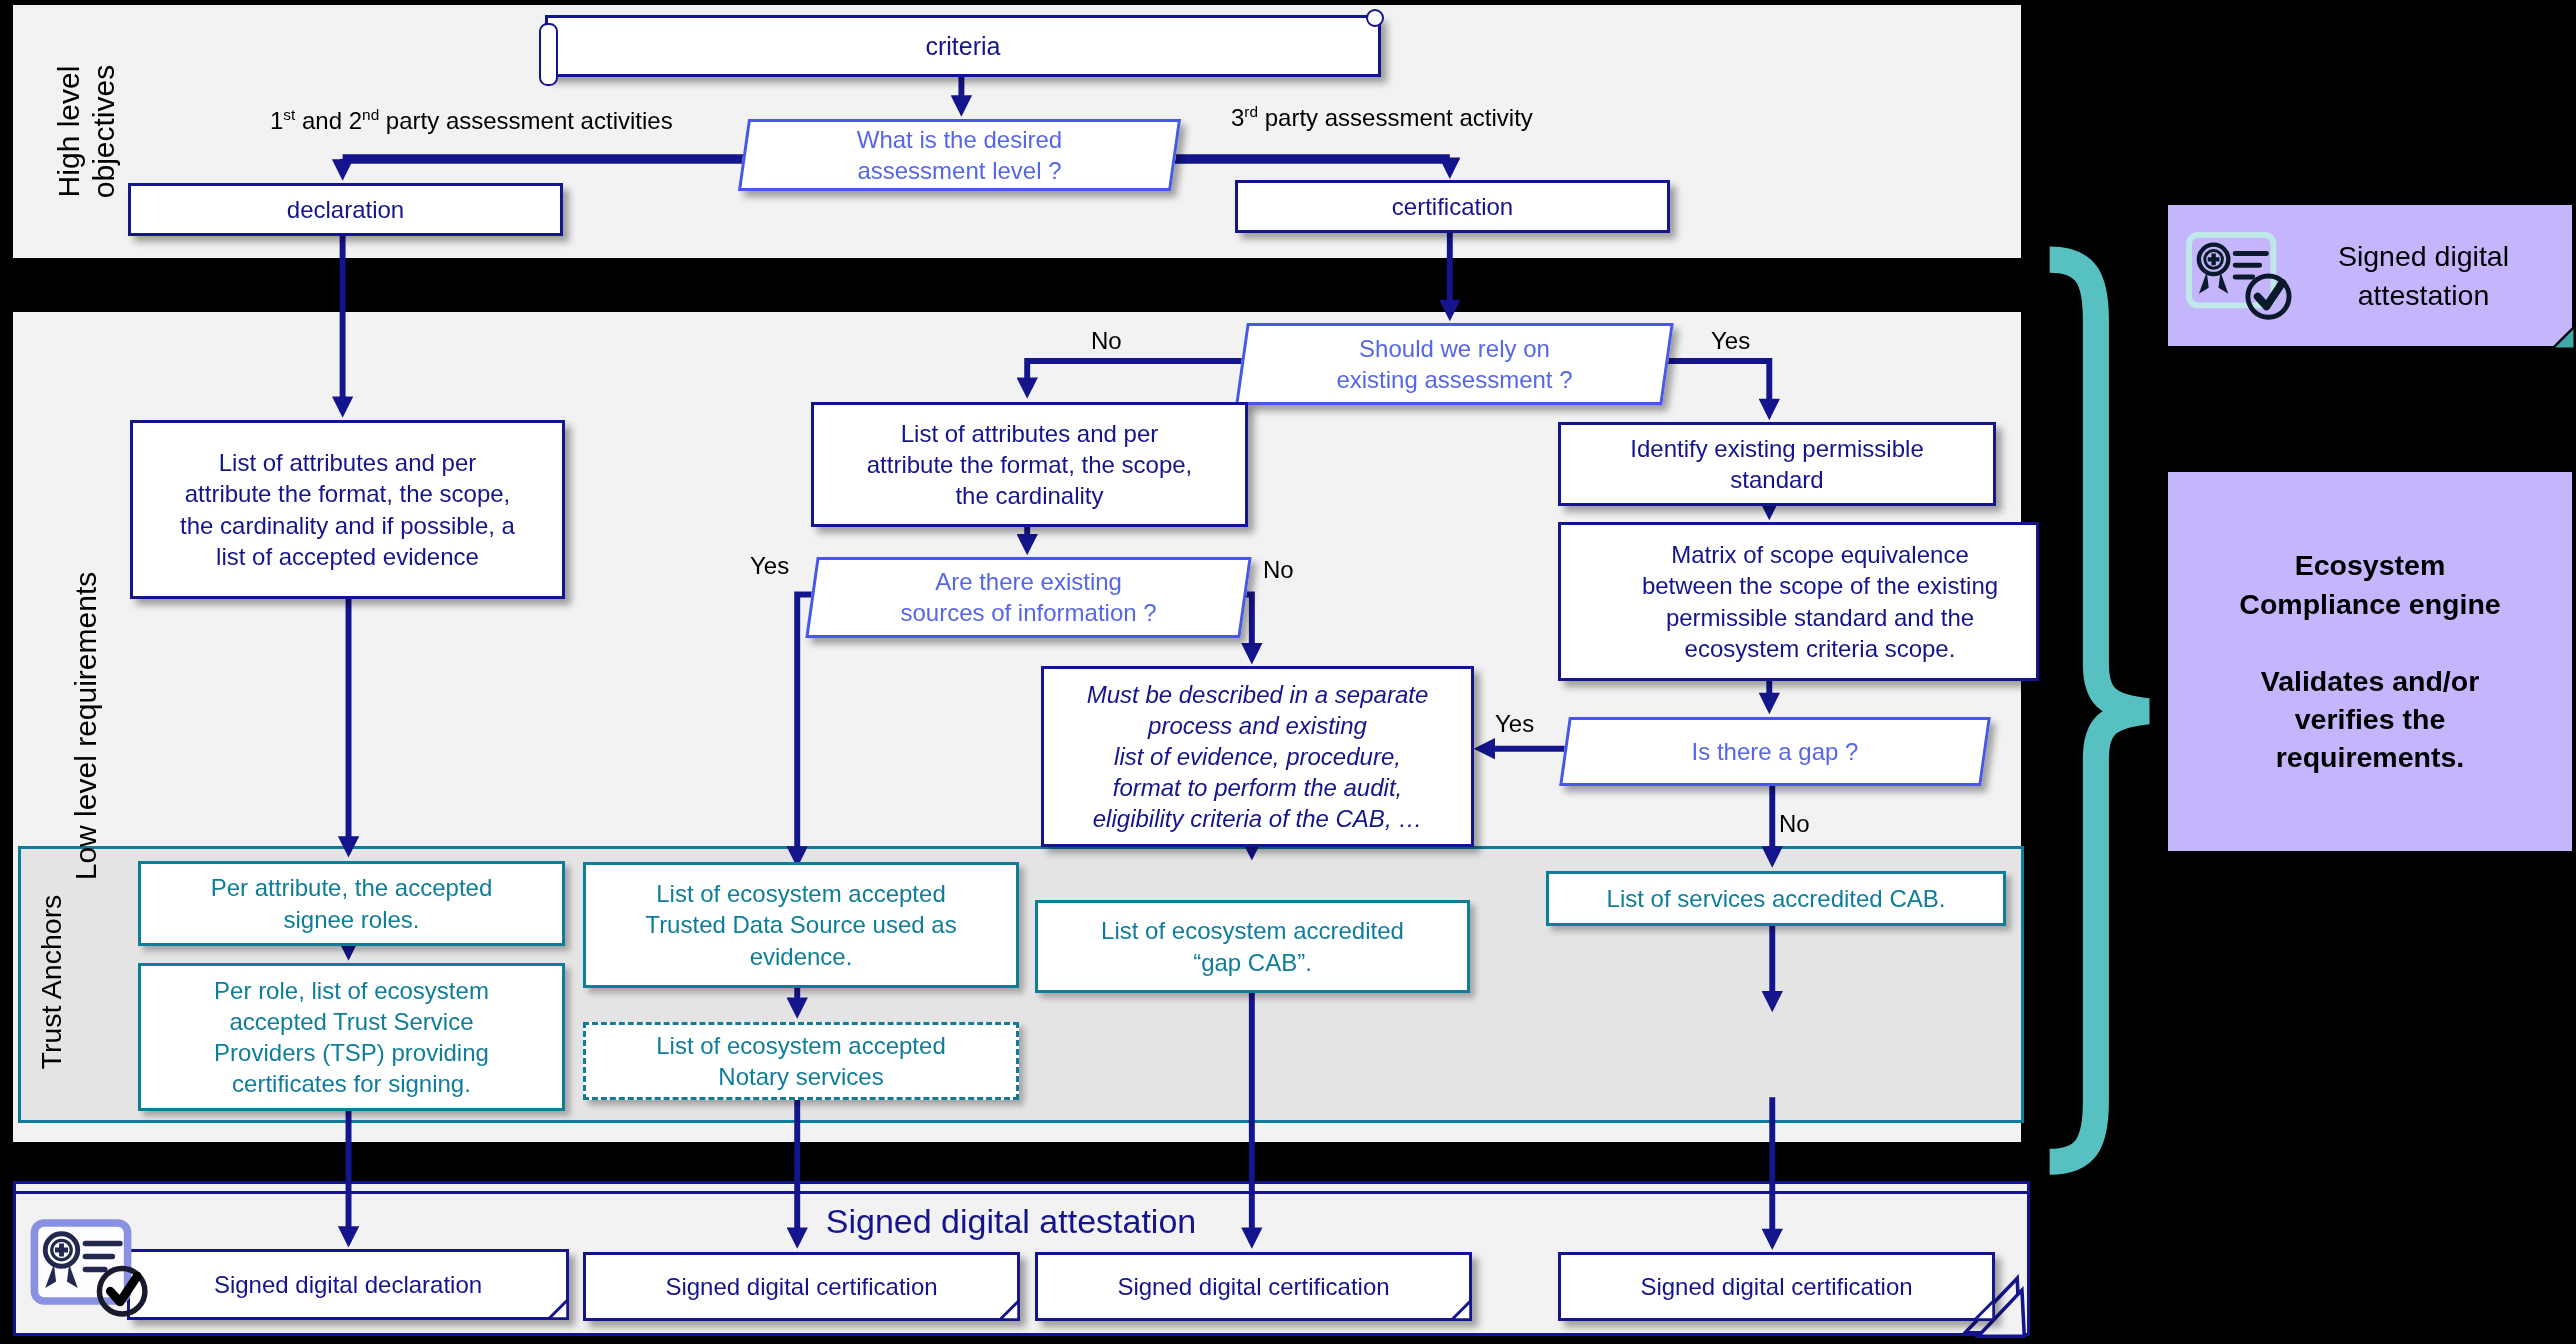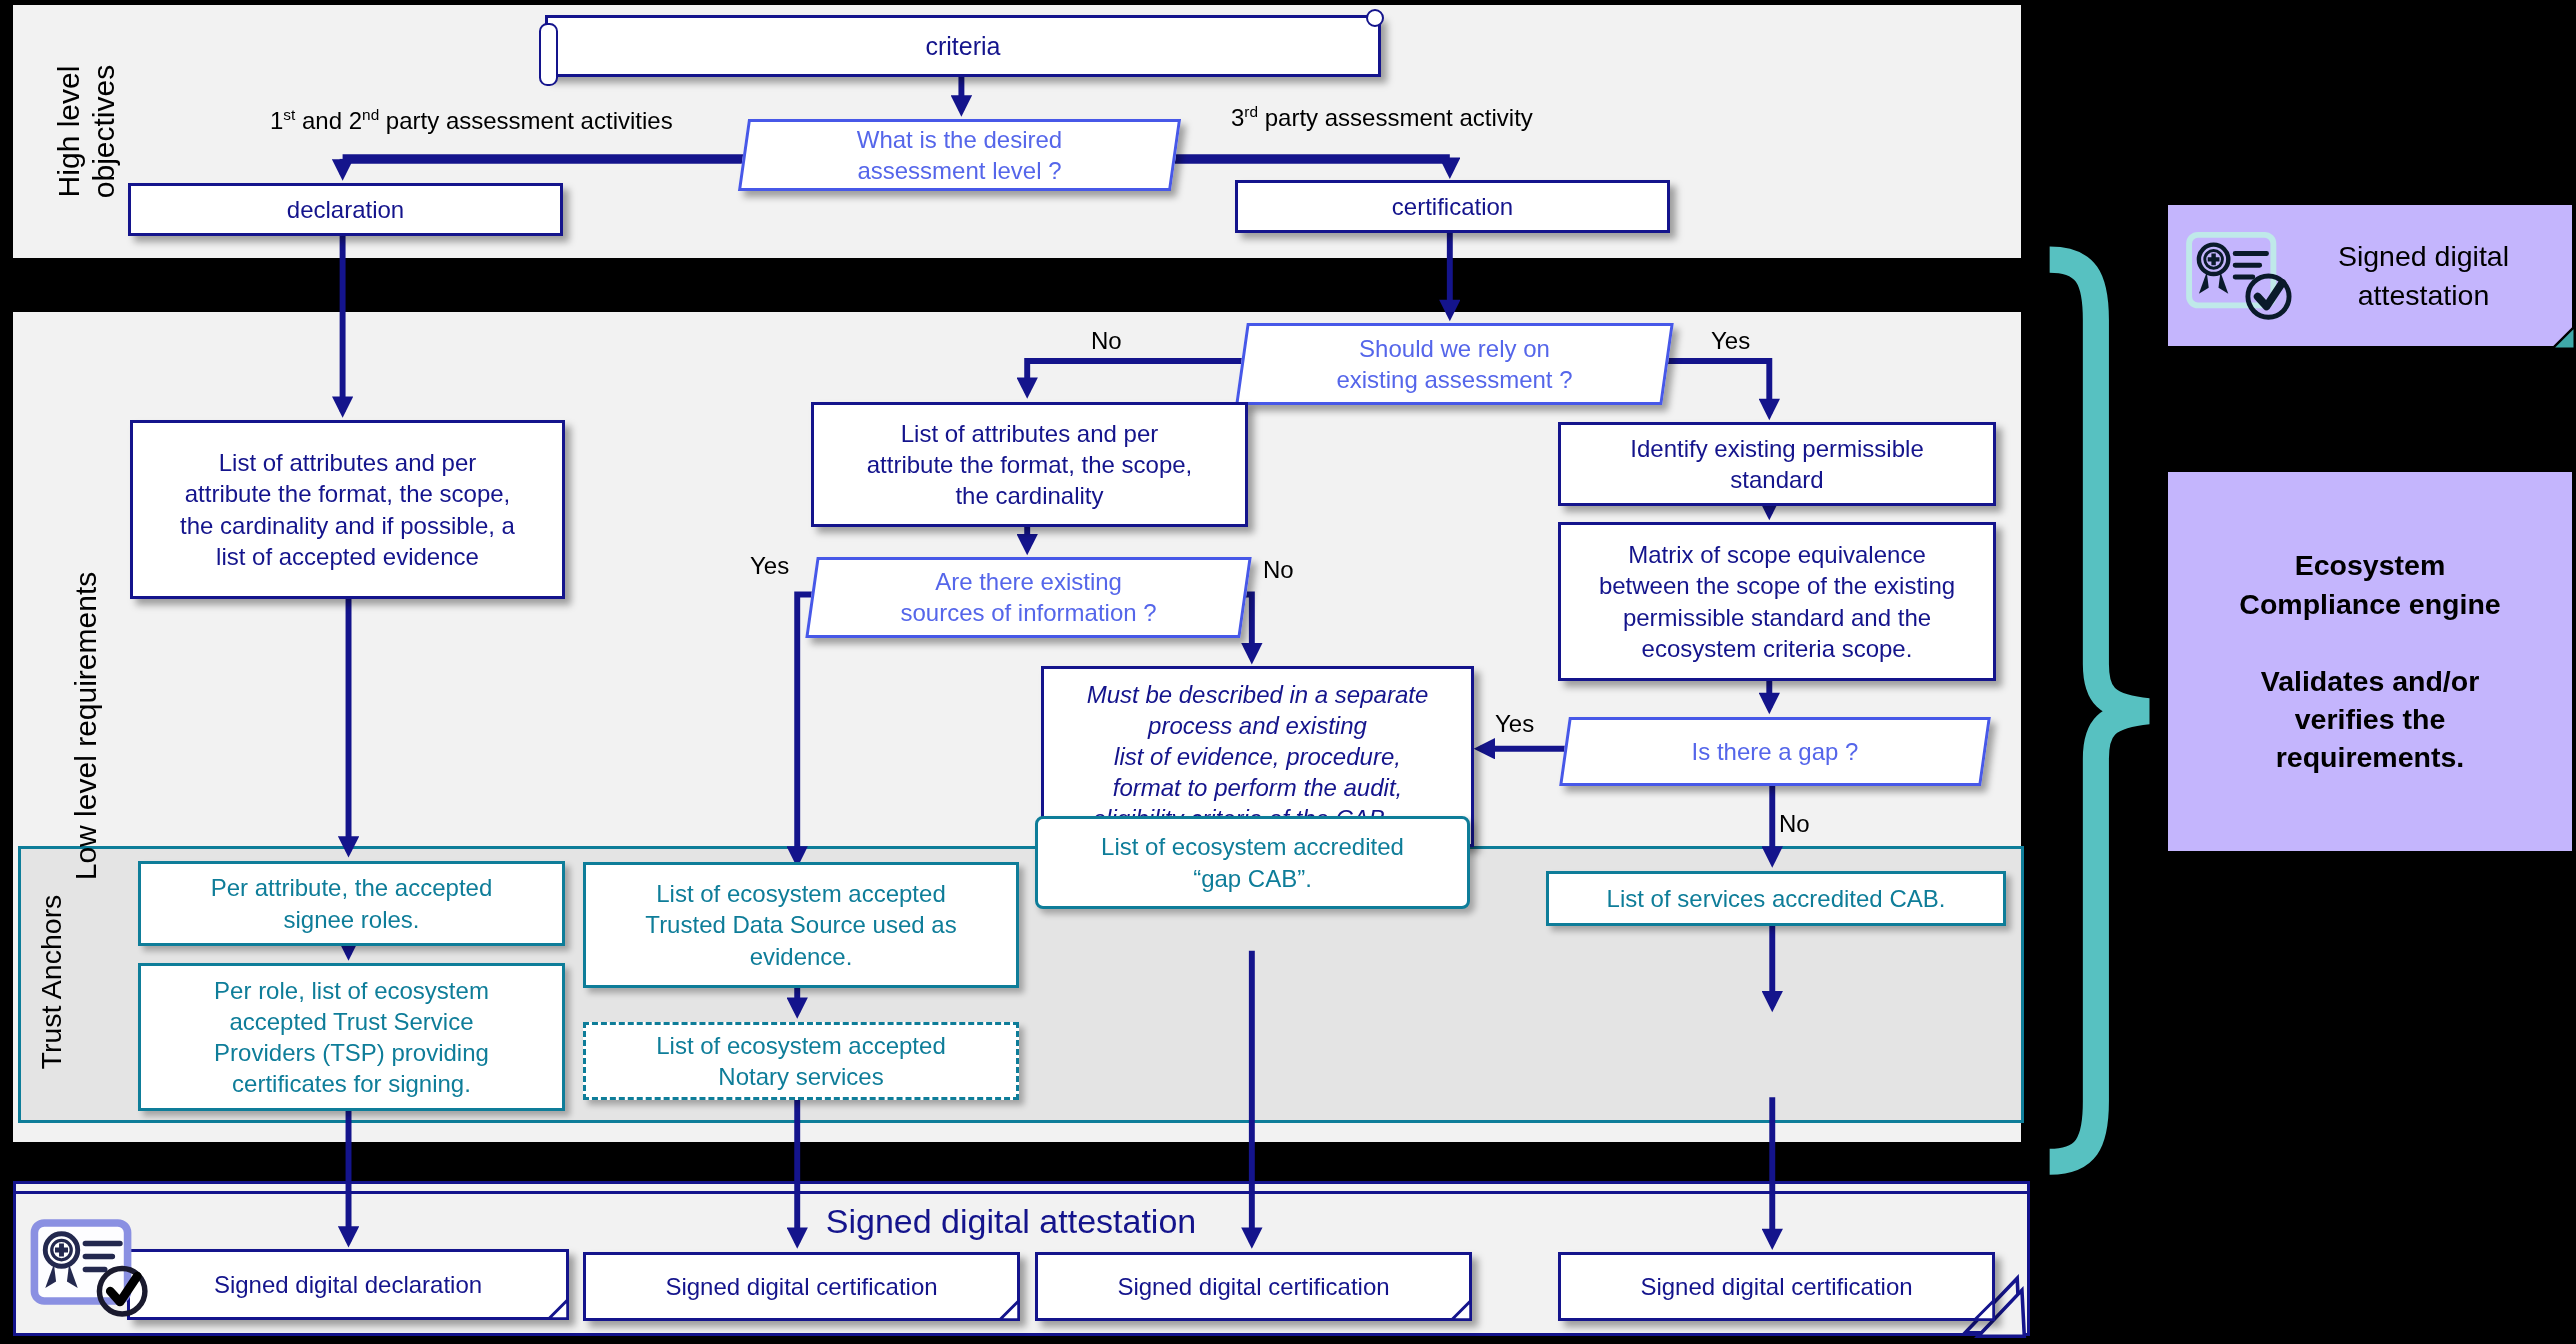--- a/index.html
+++ b/index.html
@@ -128,21 +128,21 @@
 
   <div class="node q" style="left:811px;top:557px;width:429px;height:75px;">
     <span>Are there existing
 sources of information ?</span>
   </div>
   <span class="txt" style="left:750px;top:552px;">Yes</span>
   <span class="txt" style="left:1263px;top:556px;">No</span>
 
   <div class="node" style="left:1558px;top:422px;width:432px;height:78px;">Identify existing permissible
 standard</div>
-  <div class="node" style="left:1558px;top:522px;width:432px;height:153px;">Matrix of scope equivalence
+  <div class="node" style="left:1558px;top:522px;width:432px;height:153px;padding-left:43px;">Matrix of scope equivalence
 between the scope of the existing
 permissible standard and the
 ecosystem criteria scope.</div>
 
   <div class="node q" style="left:1564px;top:717px;width:416px;height:63px;">
     <span>Is there a gap ?</span>
   </div>
   <span class="txt" style="left:1495px;top:710px;">Yes</span>
   <span class="txt" style="left:1779px;top:810px;">No</span>
 
@@ -156,21 +156,21 @@
 signee roles.</div>
   <div class="node teal" style="left:138px;top:963px;width:421px;height:142px;">Per role, list of ecosystem
 accepted Trust Service
 Providers (TSP) providing
 certificates for signing.</div>
   <div class="node teal" style="left:583px;top:862px;width:430px;height:120px;">List of ecosystem accepted
 Trusted Data Source used as
 evidence.</div>
   <div class="node teal dashed" style="left:583px;top:1022px;width:430px;height:72px;">List of ecosystem accepted
 Notary services</div>
-  <div class="node teal" style="left:1035px;top:816px;width:429px;height:87px;border-radius:8px;">List of ecosystem accredited
+  <div class="node teal" style="left:1035px;top:900px;width:429px;height:87px;">List of ecosystem accredited
 “gap CAB”.</div>
   <div class="node teal" style="left:1546px;top:871px;width:454px;height:49px;">List of services accredited CAB.</div>
 
   <div class="bottom-title" style="left:774px;top:1202px;width:474px;">Signed digital attestation</div>
 
   <div class="node" style="left:127px;top:1249px;width:436px;height:65px;">
     <span>Signed digital declaration</span>
     <svg class="fold-svg" width="22.5" height="22.5" viewBox="0 0 38 38">
       <path d="M3 35 L35 3 L35 35 Z" fill="#fff" stroke="#14148C" stroke-width="5"></path>
       </svg>

